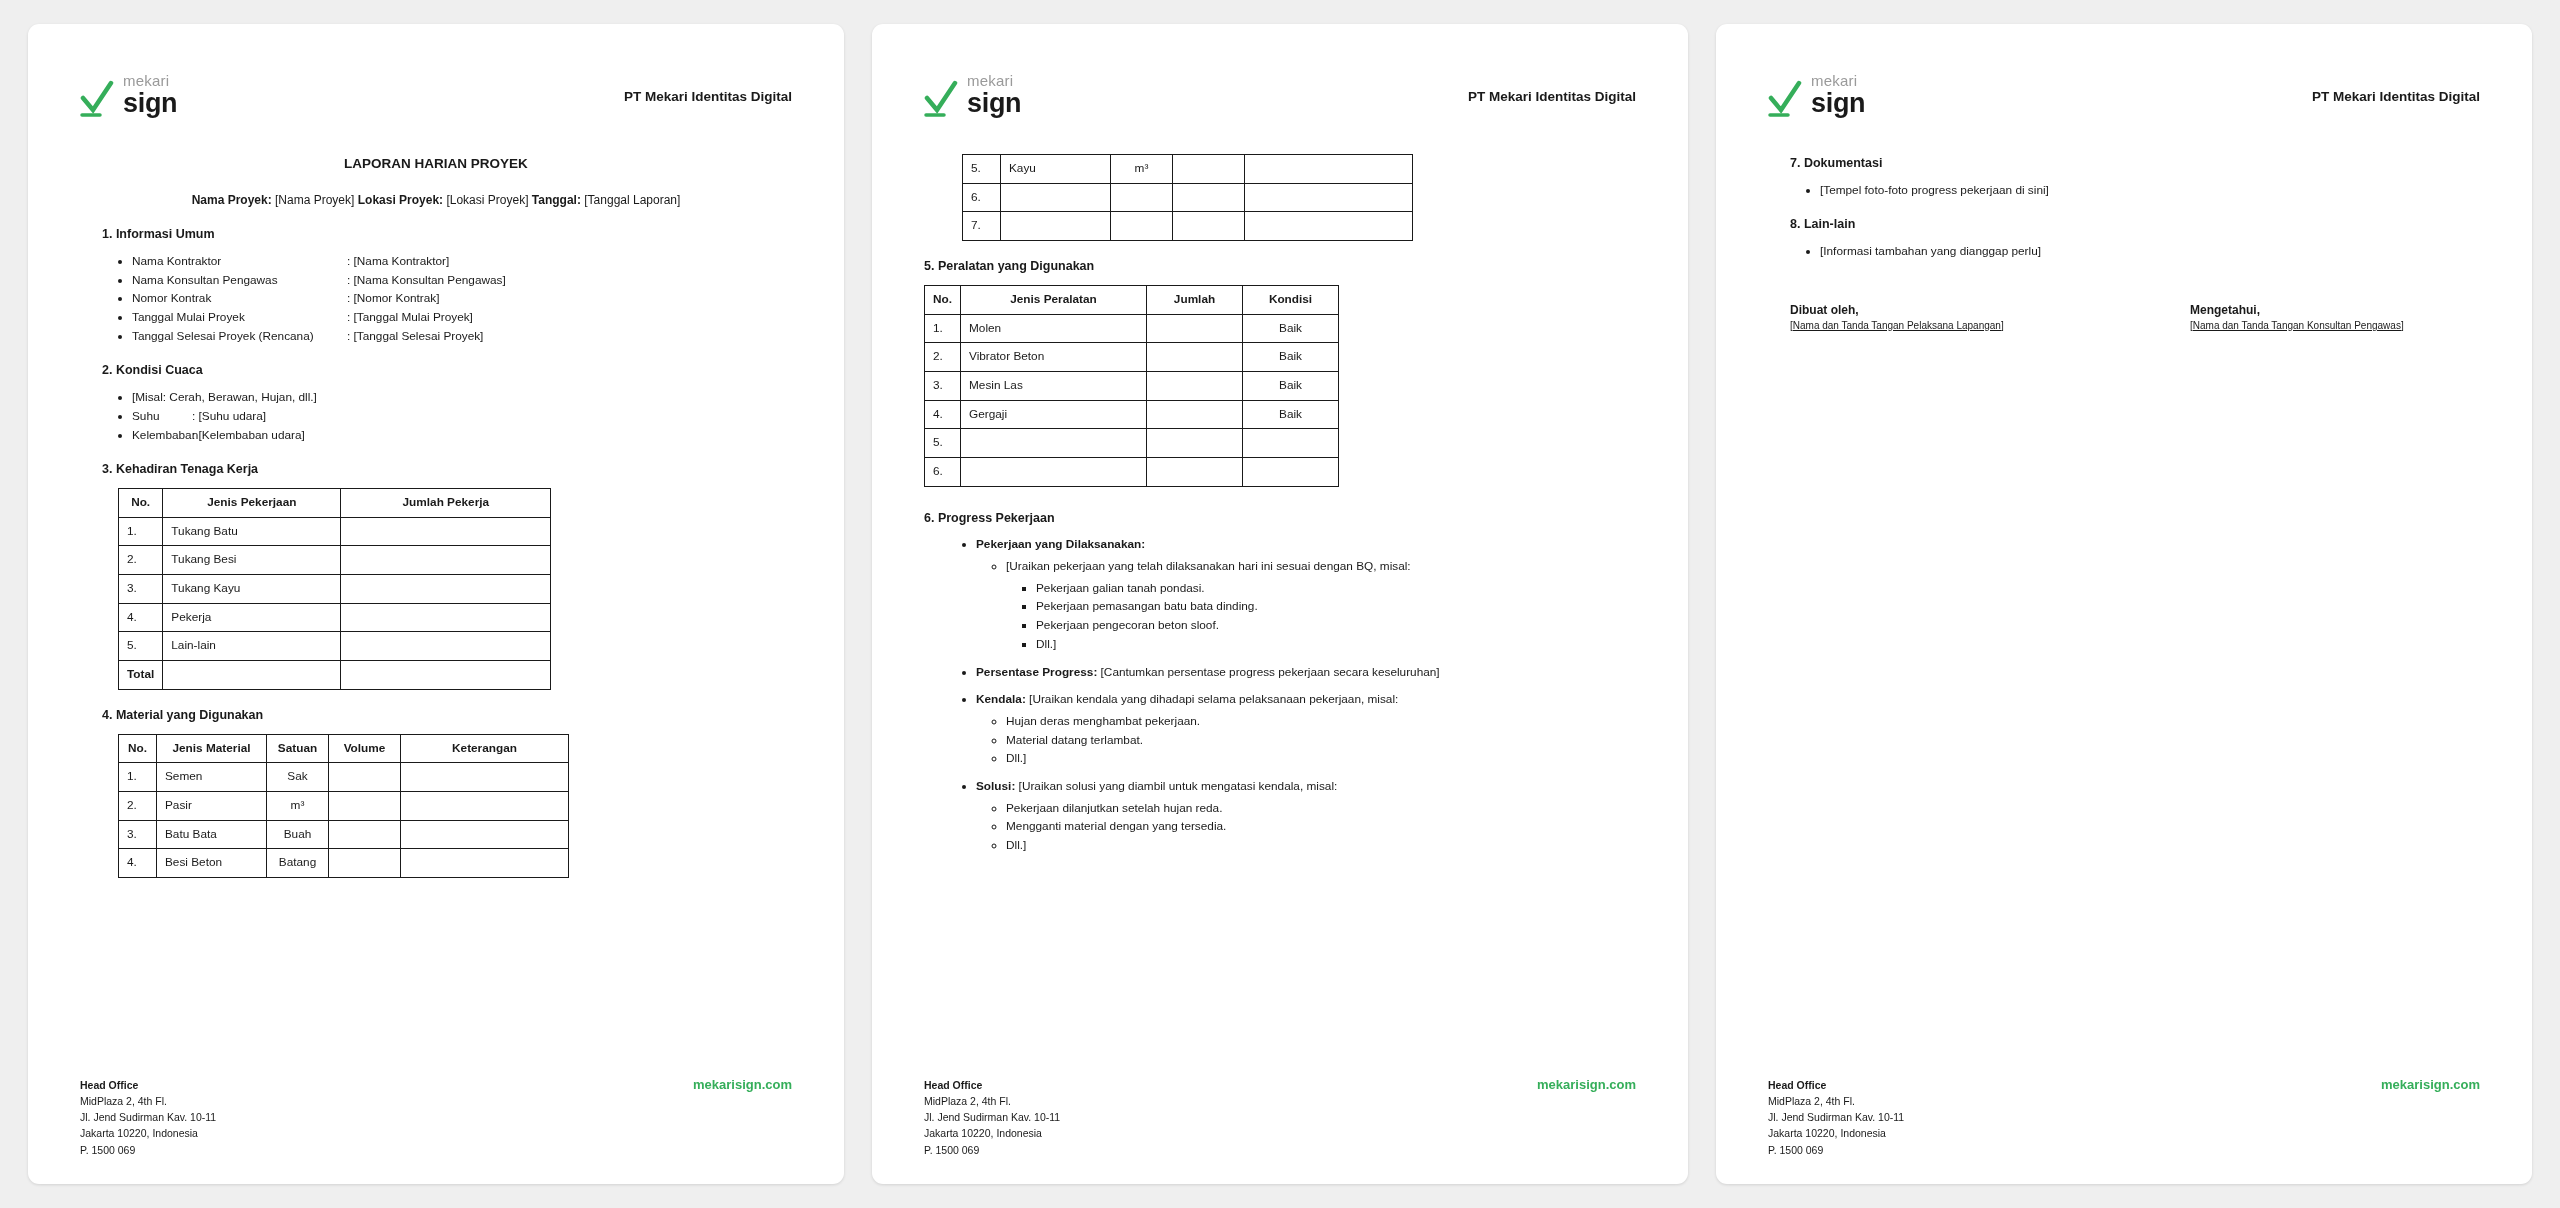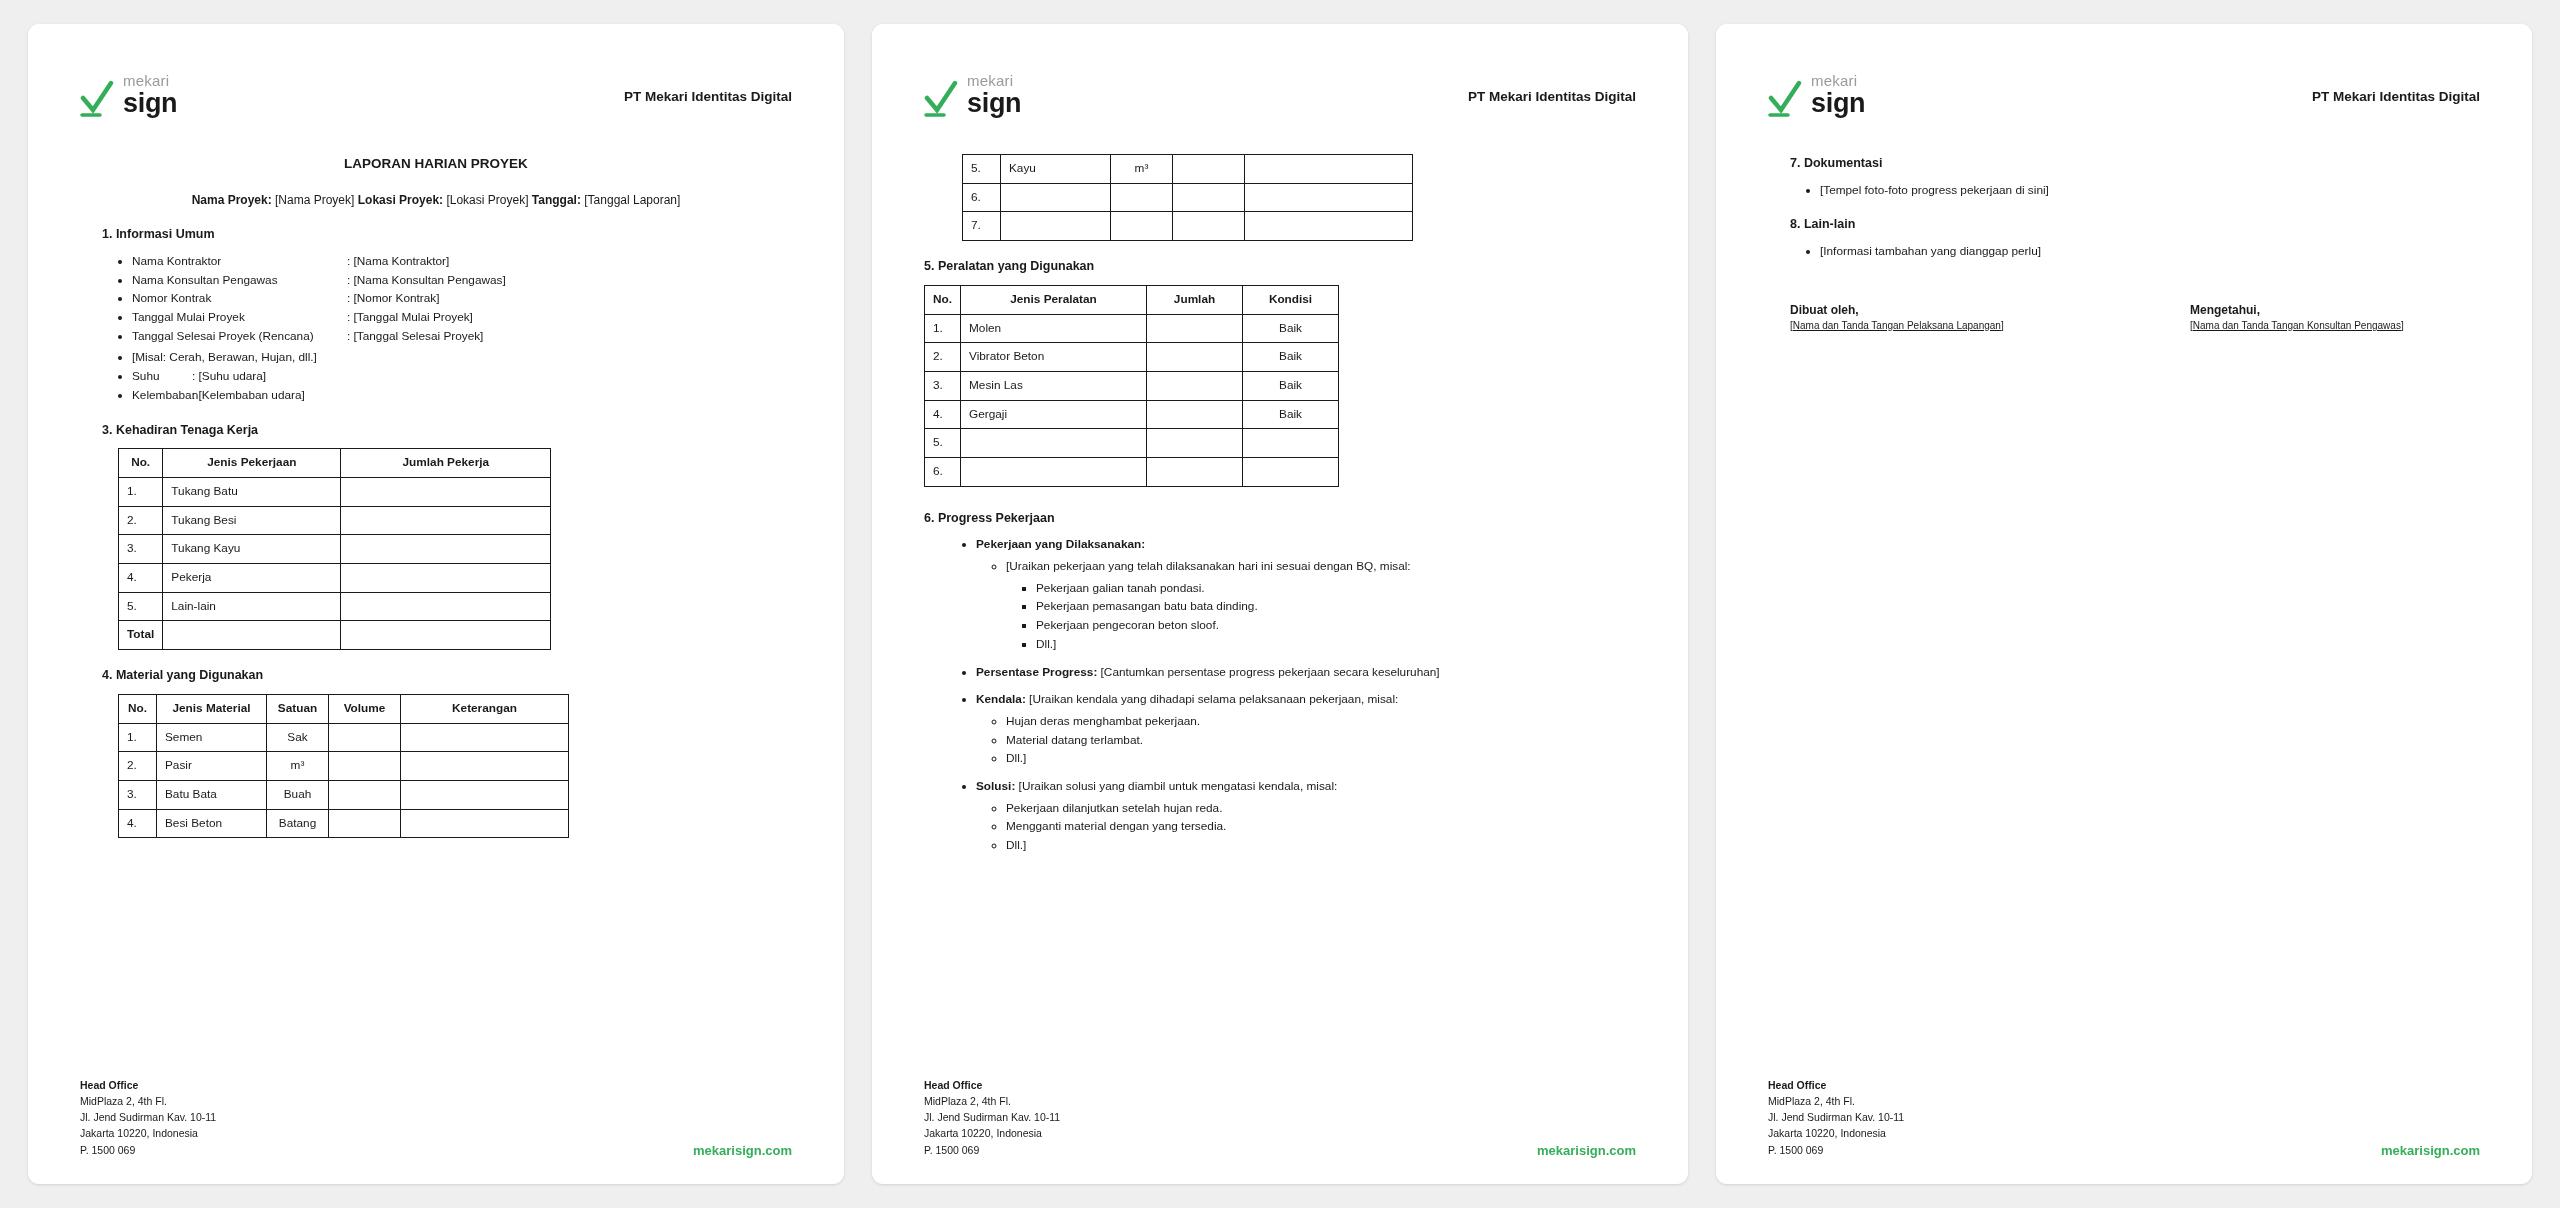--- a/index.html
+++ b/index.html
@@ -141,21 +141,20 @@
   .sign-title { font-weight: bold; font-size: 12px; }
   .sign-name { font-size: 10px; line-height: 1.45; text-decoration: underline; }
 
   
   .pg-footer {
     position: absolute;
     left: 52px;
     right: 52px;
     bottom: 26px;
     display: flex;
-    align-items: flex-end;
     justify-content: space-between;
   }
   .addr { font-size: 10.5px; line-height: 1.55; color: #1a1a1a; }
   .addr .ho { font-weight: bold; }
   .site {
     font-size: 13px;
     font-weight: bold;
     color: #35ae5a;
   }
 </style>
@@ -218,20 +217,21 @@
           </span>
         </li>
       <li>
           <span class="kv">
             <span class="k">Tanggal Selesai Proyek (Rencana)</span>
             <span class="v">: [Tanggal Selesai Proyek]</span>
           </span>
         </li>
     </ul>
 
+    <h3 class="section">2. Kondisi Cuaca</h3>
     <ul class="disc">
       <li>
           <span class="kv">
             <span class="k" style="width:auto">[Misal: Cerah, Berawan, Hujan, dll.]</span>
             <span class="v"></span>
           </span>
         </li>
       <li>
           <span class="kv">
             <span class="k" style="width:60px">Suhu</span>

